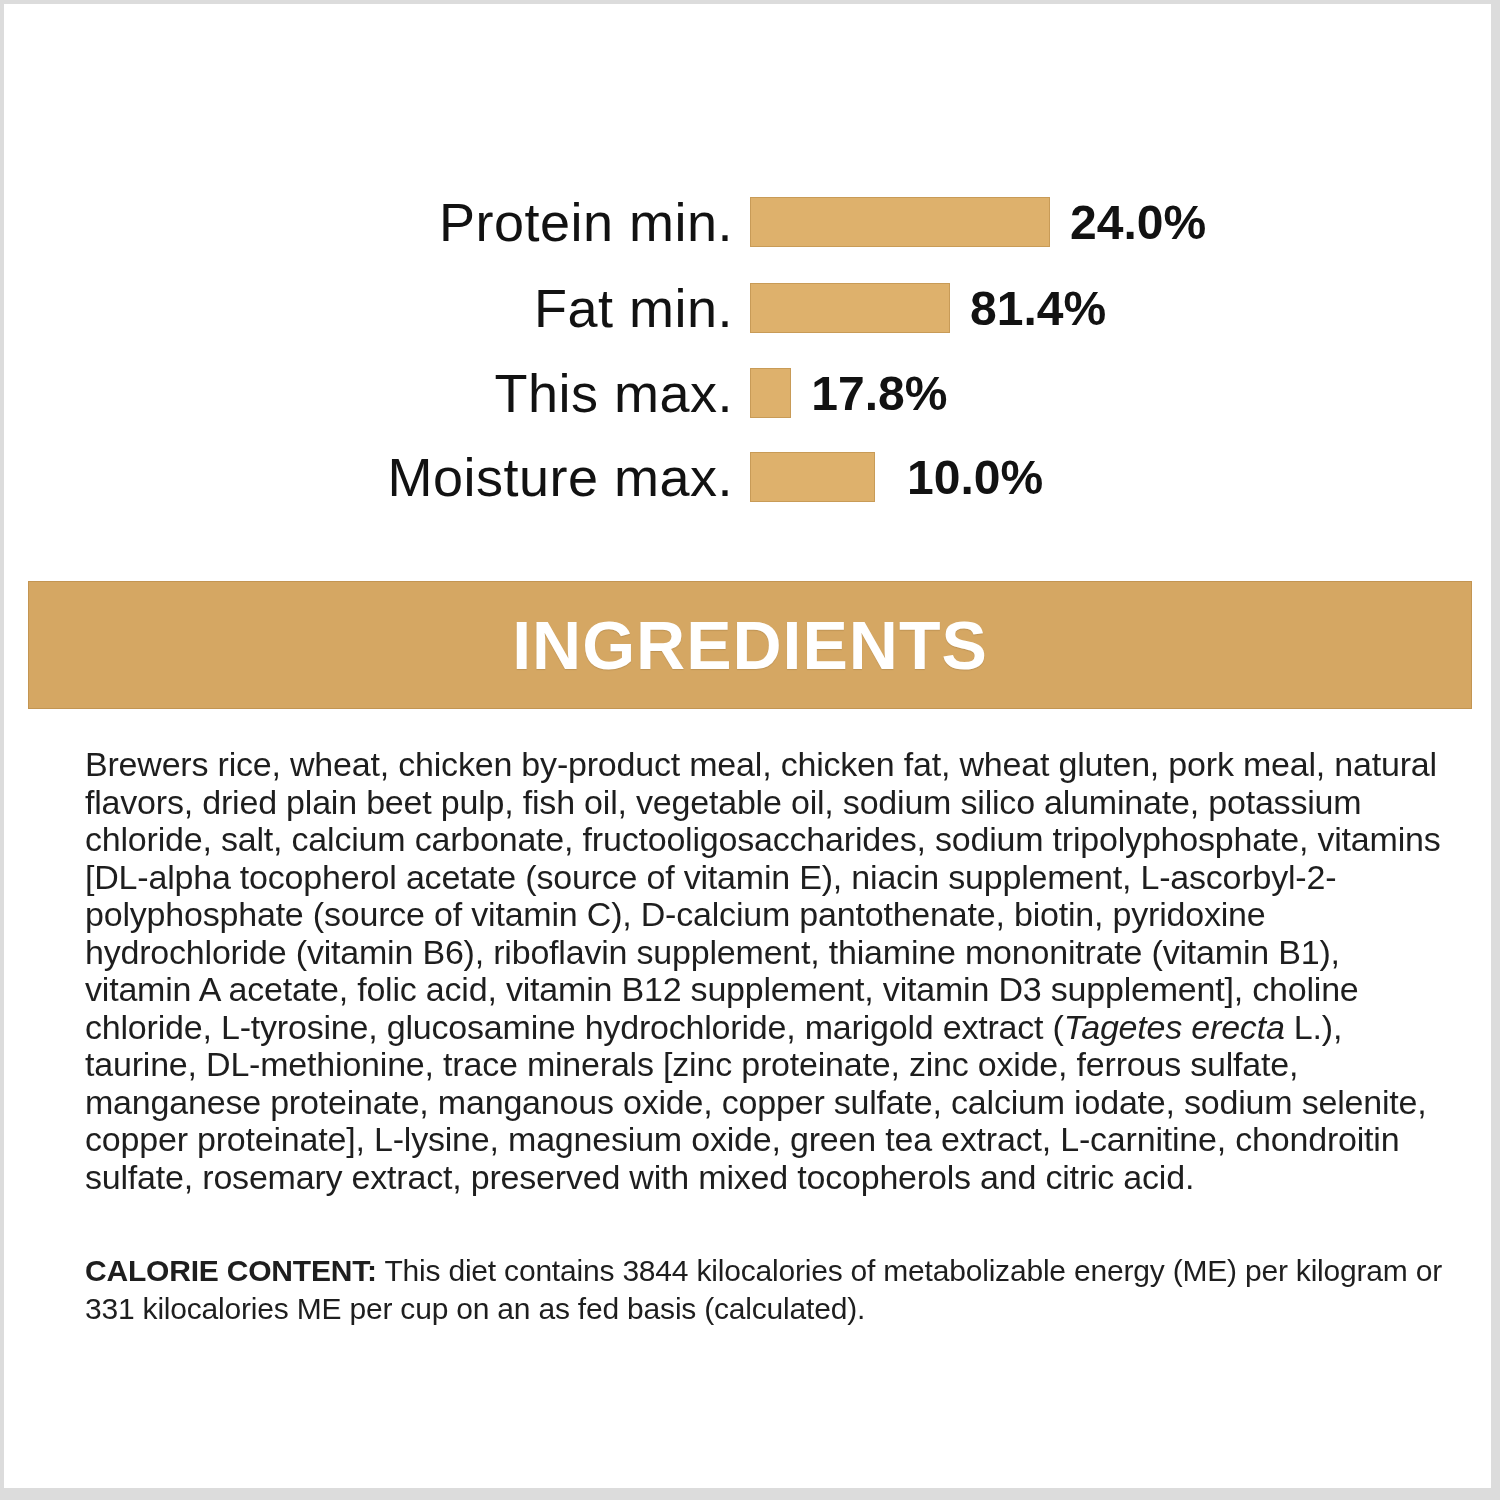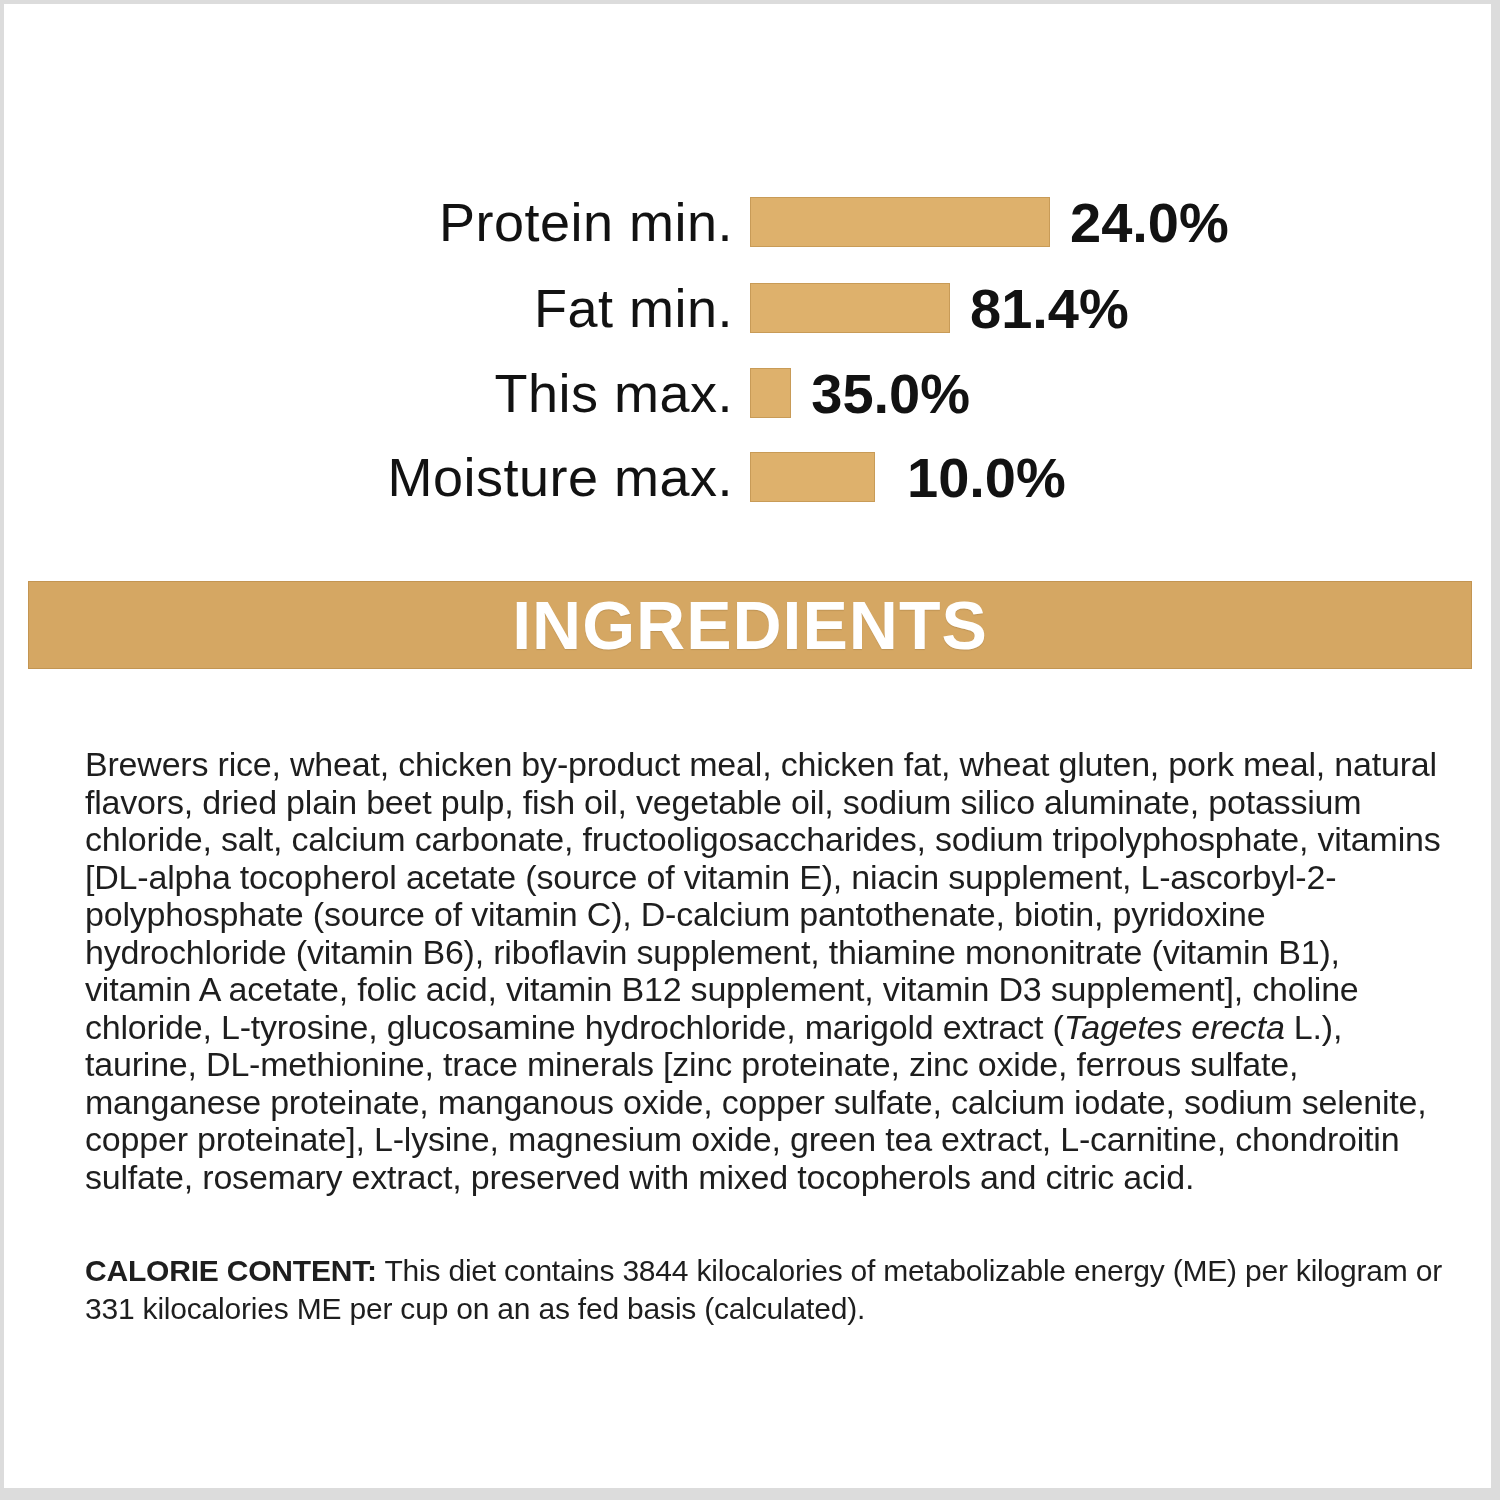--- a/index.html
+++ b/index.html
@@ -3,32 +3,32 @@
 <meta charset="utf-8">
 <style>
   html,body{margin:0;padding:0;}
   body{background:#dcdcdc;font-family:"Liberation Sans",sans-serif;}
   .canvas{position:relative;width:1500px;height:1500px;background:#dcdcdc;overflow:hidden;}
   .panel{position:absolute;left:4px;top:4px;right:9px;bottom:12px;background:#ffffff;}
 
   .banner{position:absolute;left:28px;width:1444px;display:flex;align-items:center;justify-content:center;
           border:1px solid rgba(150,105,40,.28);box-sizing:border-box;}
   .banner-ga{top:25px;height:103px;}
-  .banner-ing{top:581px;height:88px;}
+  .banner-ing{top:581px;height:128px;}
   .banner-heading{color:#ffffff;font-weight:bold;font-size:68px;letter-spacing:1px;line-height:1;
                   text-shadow:0 1px 1px rgba(90,60,20,.18);}
 
   .chart{position:absolute;left:0;top:0;width:1500px;height:560px;}
   .ga-row{position:absolute;left:0;width:1500px;height:50px;}
   .ga-label{position:absolute;left:0;right:767px;top:50%;transform:translateY(-50%);
             text-align:right;font-size:54px;letter-spacing:.5px;color:#121212;white-space:nowrap;}
   .ga-bar{position:absolute;left:750px;top:0;height:50px;background:#deb16c;
           border:1px solid rgba(150,105,40,.30);box-sizing:border-box;}
   .ga-value{position:absolute;top:50%;transform:translateY(-50%);
-            font-size:56px;font-weight:bold;color:#121212;white-space:nowrap;}
+            font-size:48px;font-weight:bold;color:#121212;white-space:nowrap;}
 
   .ingredients-text{position:absolute;left:85px;top:712px;width:1360px;
                     font-size:34px;line-height:37.5px;letter-spacing:-0.2px;color:#1e1e1e;}
   .calorie-text{position:absolute;left:85px;top:1222px;width:1360px;
                 font-size:30px;line-height:37.5px;letter-spacing:-0.2px;color:#1e1e1e;}
   .bold{font-weight:bold;}
   .italic{font-style:italic;}
 </style>
 </head>
 <body>
@@ -44,21 +44,21 @@
       <div class="ga-value" style="left: 1070px;">24.0%</div>
     </div>
     <div class="ga-row" style="top:283px;">
       <div class="ga-label">Fat min.</div>
       <div class="ga-bar" style="width: 200px; background: rgb(222, 177, 108);"></div>
       <div class="ga-value" style="left: 970px;">81.4%</div>
     </div>
     <div class="ga-row" style="top:368px;">
       <div class="ga-label">This max.</div>
       <div class="ga-bar" style="width: 41.25px; background: rgb(222, 177, 108);"></div>
-      <div class="ga-value" style="left: 811.25px;">35.0%</div>
+      <div class="ga-value" style="left: 811.25px;">17.8%</div>
     </div>
     <div class="ga-row" style="top:452px;">
       <div class="ga-label">Moisture max.</div>
       <div class="ga-bar" style="width: 125px; background: rgb(222, 177, 108);"></div>
       <div class="ga-value" style="left: 895px; margin-left: 12px;">10.0%</div>
     </div>
   </div>
 
   <div class="banner banner-ing" style="background: rgb(213, 167, 99);">
     <span class="banner-heading">INGREDIENTS</span>

